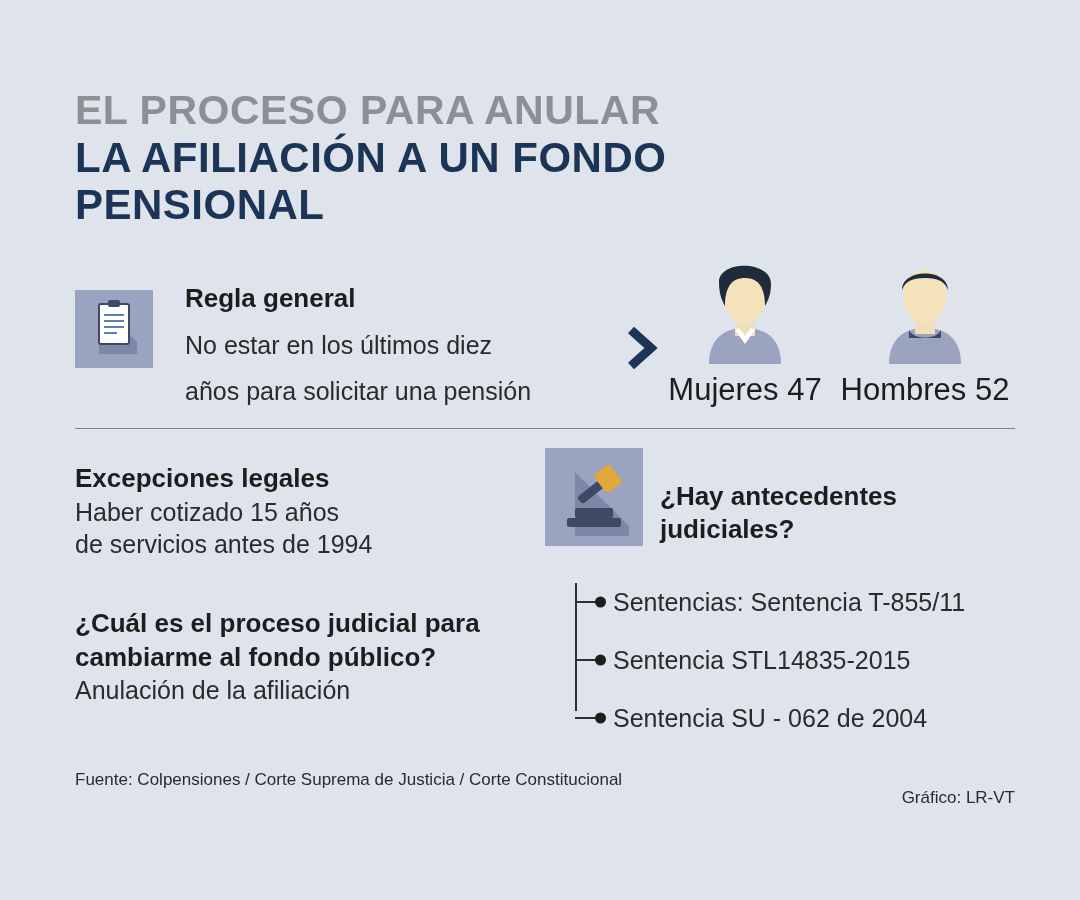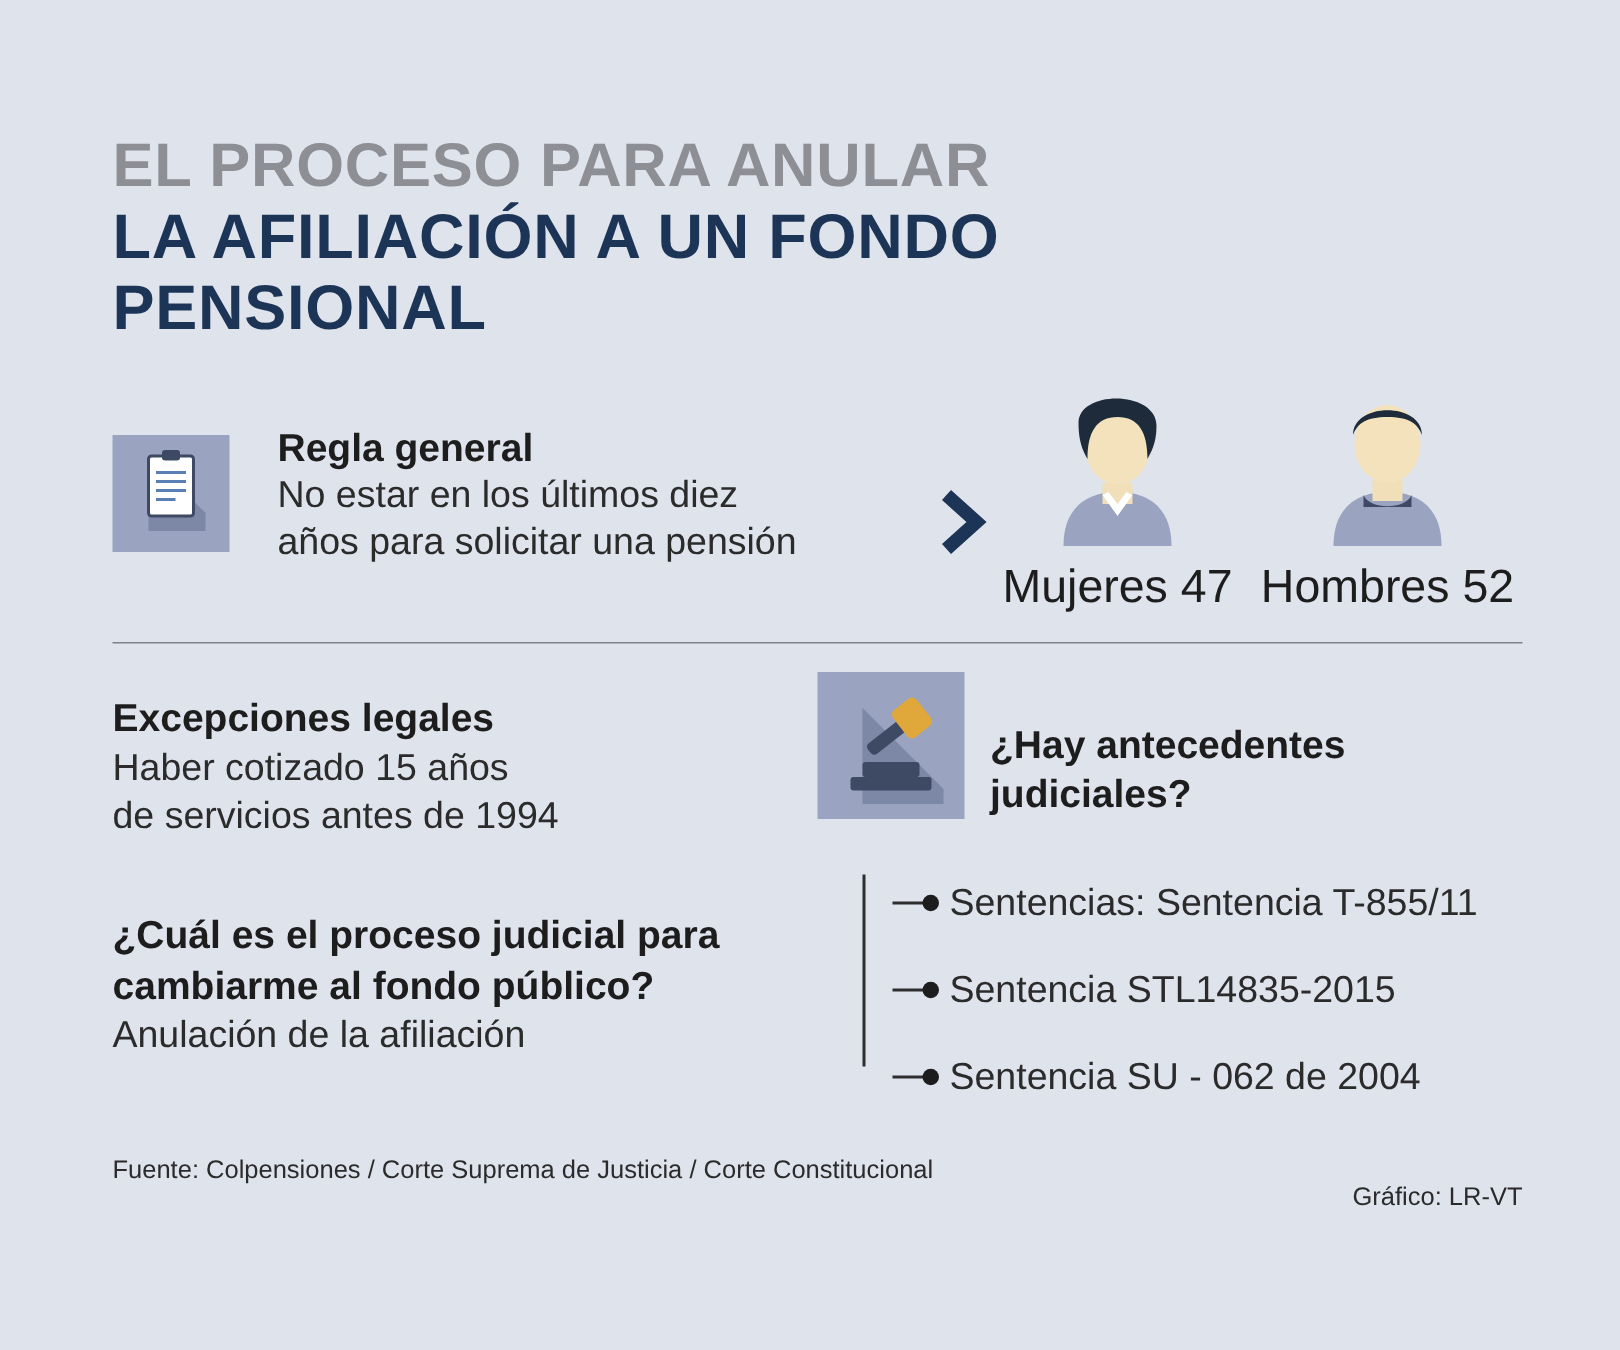--- a/index.html
+++ b/index.html
@@ -73,20 +73,21 @@
   .rule-title {
     font-size: 26px;
     font-weight: bold;
     color: #1d1d1d;
     line-height: 1.25;
   }
   .rule-desc {
     font-size: 25px;
     color: #2b2b2b;
     line-height: 1.25;
+    margin-top: 15px;
   }
 
   .chevron {
     position: absolute;
     left: 550px;
     top: 42px;
   }
 
   .person {
     position: absolute;
@@ -156,21 +157,20 @@
     font-size: 26px;
     font-weight: bold;
     color: #1d1d1d;
     line-height: 1.25;
   }
   .bullet-wrap {
     position: absolute;
     left: 30px;
     top: 125px;
     width: 470px;
-    padding-left: 20px;
   }
   .tree-line {
     position: absolute;
     left: 0;
     top: 10px;
     width: 2px;
     height: 128px;
     background: #2e2e2e;
   }
   .bullet-item {

